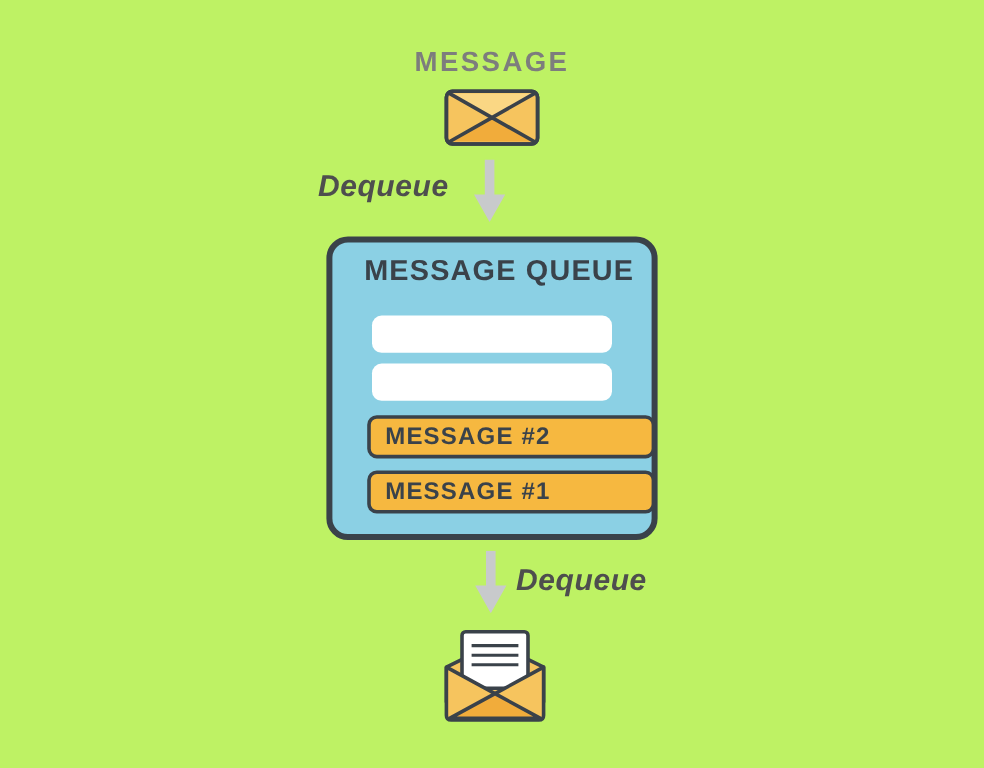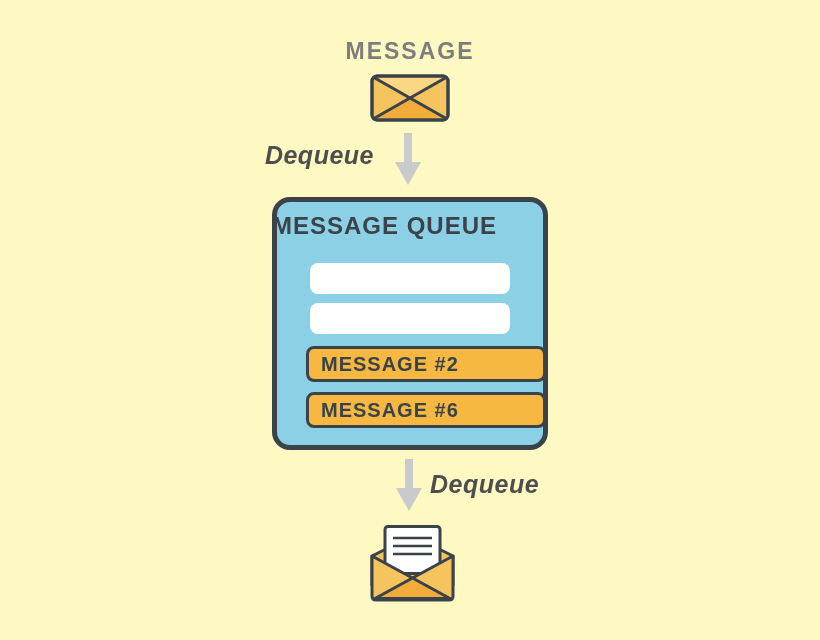--- a/index.html
+++ b/index.html
@@ -10,42 +10,42 @@
     --envelope-mid:#f6c45e;
     --envelope-dark:#f1ac3b;
     --arrow-gray:#c8cacc;
     --label-gray:#7d7d7d;
     --flow-label-color:#4e4e4e;
     --paper-white:#ffffff;
   }
   html,body{margin:0;padding:0;}
   body{font-family:"Liberation Sans", sans-serif;background:#ffffff;}
   .canvas{
-    position:relative;width:820px;height:640px;background:#fef9c3;overflow:hidden;
+    position:relative;width:820px;height:640px;background:#bef264;overflow:hidden;
   }
   .abs{position:absolute;}
   .message-label{
     left:0;top:38px;width:820px;text-align:center;
     font-size:23px;font-weight:bold;letter-spacing:2px;color:var(--label-gray);
   }
   .closed-envelope{left:370px;top:74px;width:80px;height:48px;}
   .flow-label{
     font-style:italic;font-weight:bold;font-size:25px;letter-spacing:.5px;
     color:var(--flow-label-color);
   }
   .enqueue-label{left:174px;top:141px;width:200px;text-align:right;}
   .enqueue-arrow{left:393px;top:133px;width:30px;height:54px;}
   .queue-box{
     left:272px;top:197px;width:276px;height:253px;box-sizing:border-box;
     background:var(--queue-fill);
     border:5px solid var(--outline-dark);
     border-radius:18px;
   }
   .queue-title{
-    left:272px;top:212px;width:288px;
+    left:272px;top:212px;width:288px;text-align:center;
     font-size:24px;font-weight:bold;letter-spacing:1px;color:var(--outline-dark);
   }
   .slot{
     left:310px;width:200px;height:31px;background:var(--paper-white);
     border-radius:8px;
   }
   .slot.s1{top:263px;}
   .slot.s2{top:303px;}
   .msg-slot{
     left:306px;width:240px;height:36px;box-sizing:border-box;
@@ -97,21 +97,21 @@
   <div class="abs queue-box"></div>
   <div class="abs queue-title">MESSAGE QUEUE</div>
 
   <div class="abs slot s1"></div>
   <div class="abs slot s2"></div>
 
   <div class="abs msg-slot m2">
     <span>MESSAGE #2</span>
   </div>
   <div class="abs msg-slot m1">
-    <span>MESSAGE #6</span>
+    <span>MESSAGE #1</span>
   </div>
 
   <div class="abs dequeue-arrow">
     <svg width="30" height="54" viewBox="0 0 30 54">
       <path class="arrow-fill" d="M11,0 h8 v29 h9 L15,52 L2,29 h9 Z"></path>
     </svg>
   </div>
   <div class="abs flow-label dequeue-label">Dequeue</div>
 
   <div class="abs open-envelope">

